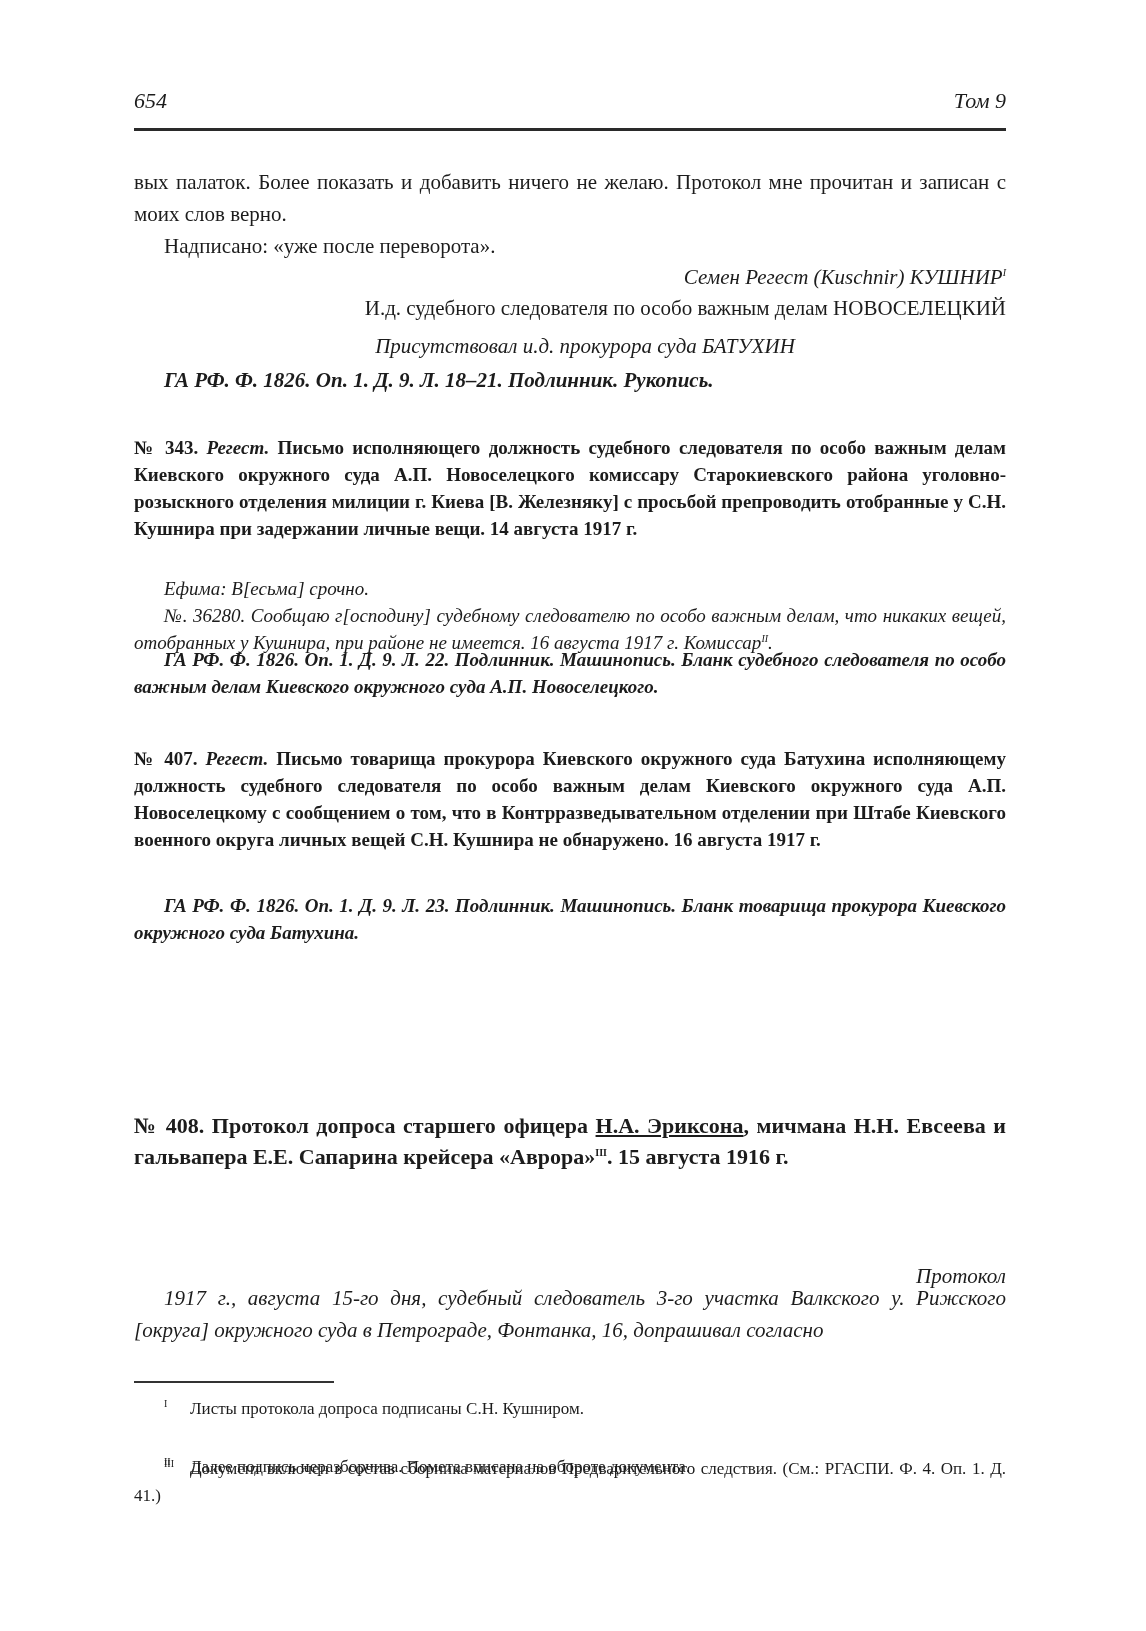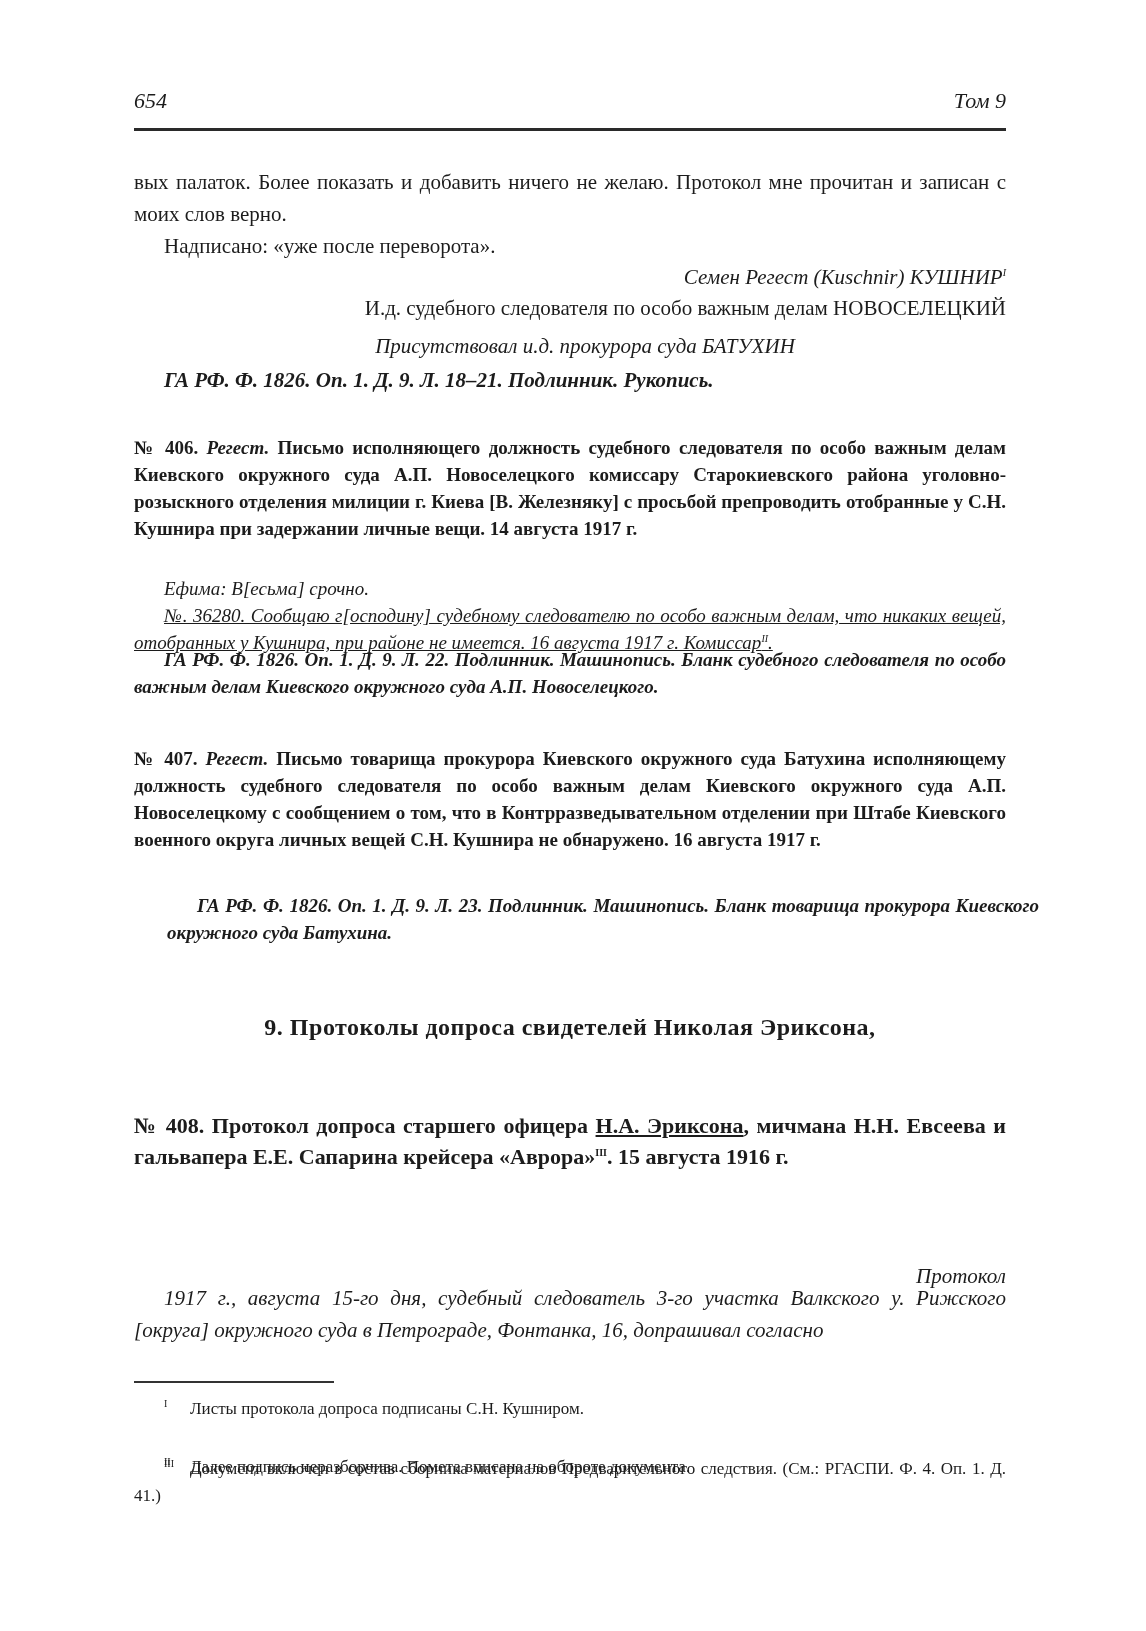--- a/index.html
+++ b/index.html
@@ -49,39 +49,38 @@
   <div class="blk t20 just" style="top:166px;">вых палаток. Более показать и добавить ничего не желаю. Протокол мне прочитан и записан с моих слов верно.</div>
   <div class="blk t20 ind" style="top:230px;">Надписано: «уже после переворота».</div>
   <div class="blk t20 right it" style="top:245px; padding-top:16px;">
     <span>Семен Регест (Kuschnir) КУШНИР</span><sup>I</sup>
   </div>
   <div class="blk t20 right" style="top:292px;">И.д. судебного следователя по особо важным делам НОВОСЕЛЕЦКИЙ</div>
   <div class="blk t20 it ind" style="top:316px; padding-top:14px;text-align:center;">Присутствовал и.д. прокурора суда БАТУХИН</div>
   <div class="blk t20 it b ind" style="top:364px;">ГА РФ. Ф. 1826. Оп. 1. Д. 9. Л. 18–21. Подлинник. Рукопись.</div>
 
   <div class="blk t19 b just" style="top:434px;">
-    <span>№ 406.</span>
+    <span>№ 343.</span>
     <span class="it">Регест.</span>
     <span>Письмо исполняющего должность судебного следователя по особо важным делам Киевского окружного суда А.П. Новоселецкого комиссару Старокиевского района уголовно-розыскного отделения милиции г. Киева [В. Железняку] с просьбой препроводить отобранные у С.Н. Кушнира при задержании личные вещи. 14 августа 1917 г.</span>
   </div>
   <div class="blk t19 it ind" style="top:575px;">Ефима: В[есьма] срочно.</div>
-  <div class="blk t19 it just ind" style="top:602px;text-decoration:underline;">
+  <div class="blk t19 it just ind" style="top:602px;">
     <span>№. 36280. Сообщаю г[осподину] судебному следователю по особо важным делам, что никаких вещей, отобранных у Кушнира, при районе не имеется. 16 августа 1917 г. Комиссар</span><sup>II</sup>.
   </div>
   <div class="blk t19 it b just ind" style="top:646px;">ГА РФ. Ф. 1826. Оп. 1. Д. 9. Л. 22. Подлинник. Машинопись. Бланк судебного следователя по особо важным делам Киевского окружного суда А.П. Новоселецкого.</div>
 
   <div class="blk t19 b just" style="top:745px;">
     <span>№ 407.</span>
     <span class="it">Регест.</span>
     <span>Письмо товарища прокурора Киевского окружного суда Батухина исполняющему должность судебного следователя по особо важным делам Киевского окружного суда А.П. Новоселецкому с сообщением о том, что в Контрразведывательном отделении при Штабе Киевского военного округа личных вещей С.Н. Кушнира не обнаружено. 16 августа 1917 г.</span>
   </div>
-  <div class="blk t19 it b just ind" style="top:892px;margin-left:33px;">ГА РФ. Ф. 1826. Оп. 1. Д. 9. Л. 23. Подлинник. Машинопись. Бланк товарища прокурора Киевского окружного суда Батухина.</div>
+  <div class="blk t19 it b just ind" style="top:892px;">ГА РФ. Ф. 1826. Оп. 1. Д. 9. Л. 23. Подлинник. Машинопись. Бланк товарища прокурора Киевского окружного суда Батухина.</div>
 
   <div class="blk h-section" style="top:1010px;">
-    <div>9. Протоколы допроса свидетелей Николая Эриксона,</div>
   </div>
 
   <div class="blk h-doc" style="top:1110px;">
     <span>№ 408. Протокол допроса старшего офицера </span><span class="u">Н.А. Эриксона</span><span>, мичмана Н.Н. Евсеева и гальвапера Е.Е. Сапарина крейсера «Аврора»</span><sup>III</sup><span>. 15 августа 1916 г.</span>
   </div>
   <div class="blk t20 it center" style="top:1248px;">Протокол</div>
   <div class="blk t20 it just ind" style="top:1282px;">1917 г., августа 15-го дня, судебный следователь 3-го участка Валкского у. Рижского [округа] окружного суда в Петрограде, Фонтанка, 16, допрашивал согласно</div>
 
   <div class="fn-rule"></div>
   <div class="blk fn" style="top:1390px;">

